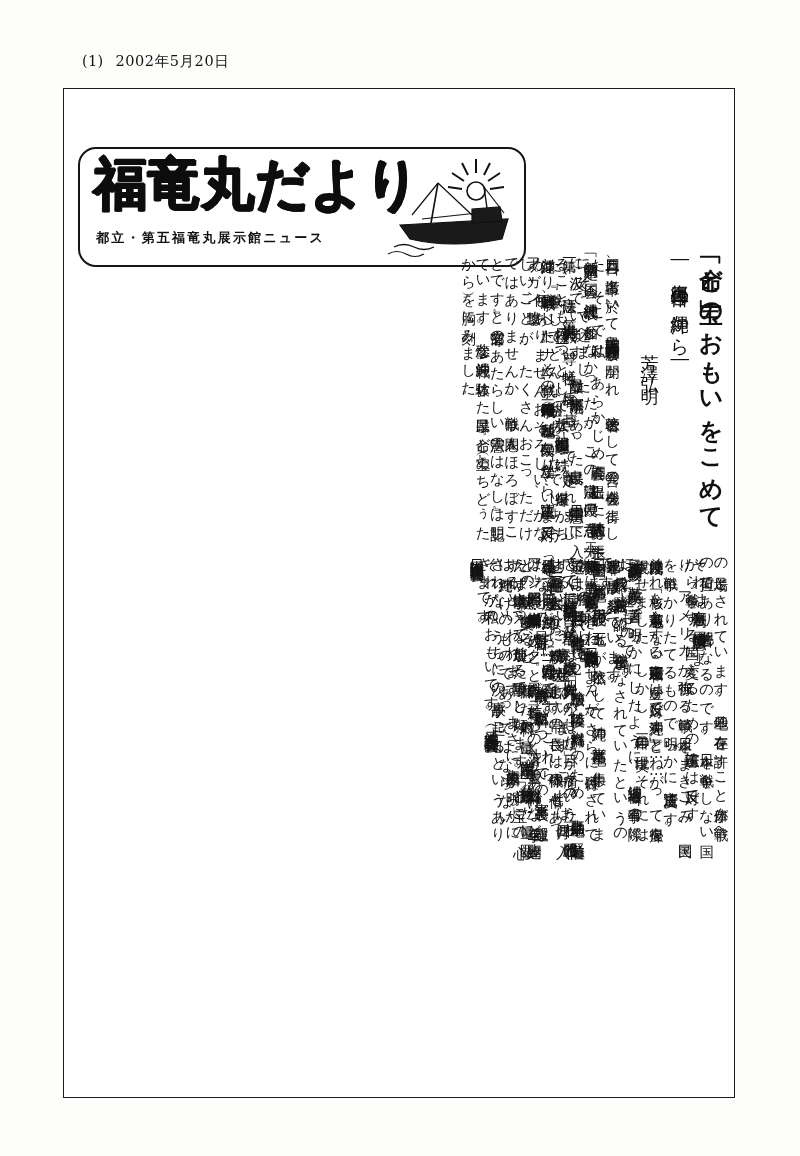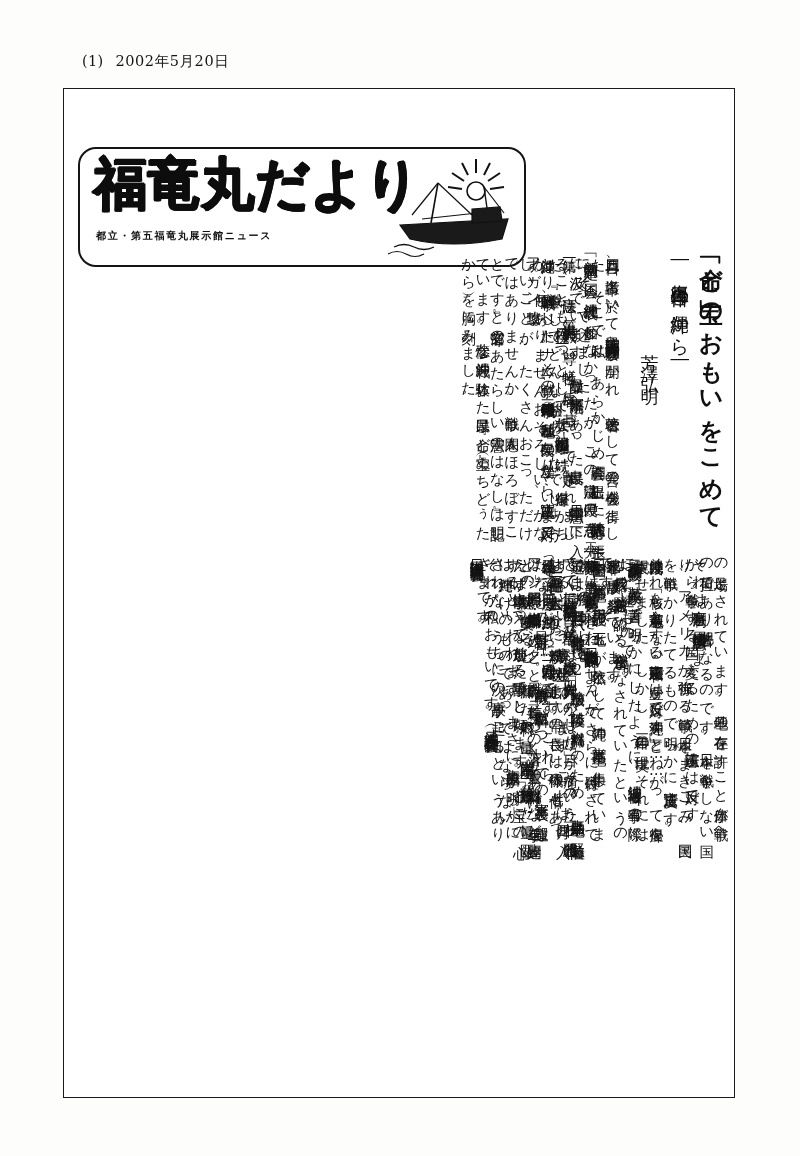--- a/index.html
+++ b/index.html
@@ -57,21 +57,21 @@
     text-shadow:
        1.2px 0 0 #0d0d0d, -1.2px 0 0 #0d0d0d,
        0 1.1px 0 #0d0d0d, 0 -1.1px 0 #0d0d0d,
        1px 1px 0 #0d0d0d, -1px 1px 0 #0d0d0d;
     white-space:nowrap;
     transform:scaleY(1.06);
     transform-origin:left top;
   }
   .logo-sub{
     position:absolute;left:16px;top:80px;
-    font-size:10px;letter-spacing:.17em;color:#111;
+    font-size:13px;letter-spacing:.17em;color:#111;
     white-space:nowrap;font-weight:600;
   }
   .boat{
     position:absolute;right:-2px;top:4px;width:150px;height:112px;
   }
 
   
   .publisher{
     position:absolute;left:552px;top:106px;
     width:180px;

